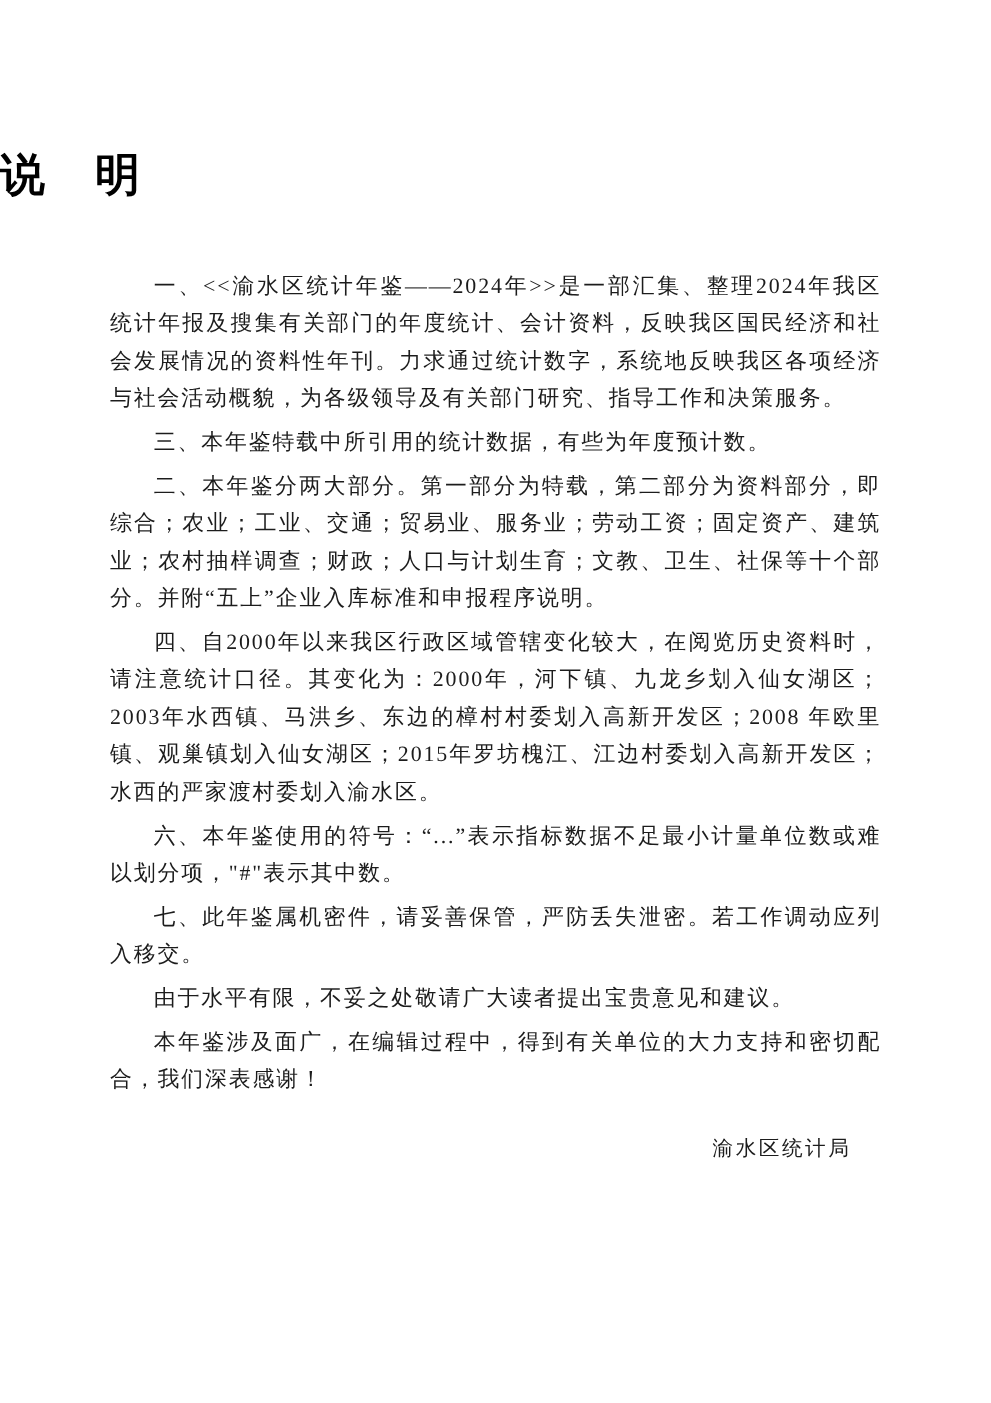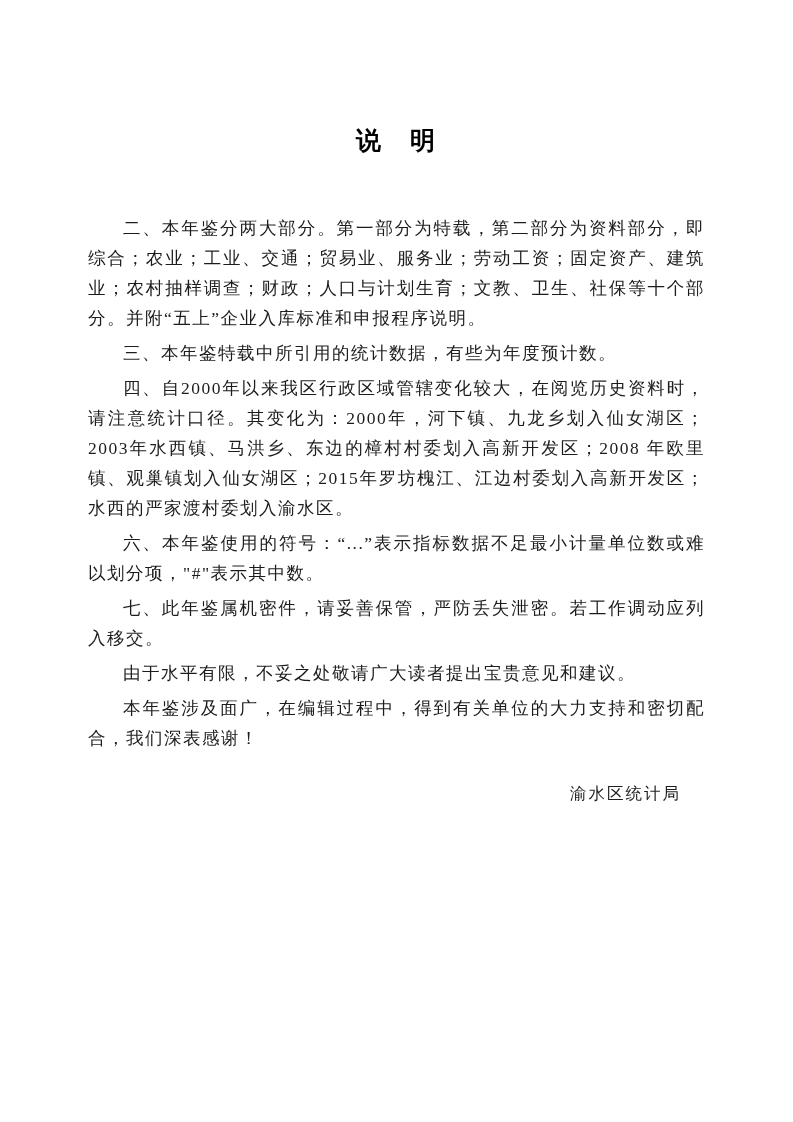--- a/index.html
+++ b/index.html
@@ -11,24 +11,24 @@
     position: relative;
     width: 793px;
     height: 1122px;
     background: #ffffff;
     overflow: hidden;
     font-family: "Liberation Serif", "DejaVu Serif", serif;
     color: #1c1c1c;
   }
   .doc-title {
     margin: 122px 0 0 0;
-    text-align: center;
+    text-align: left;
     font-family: "Liberation Sans", "DejaVu Sans", sans-serif;
     font-weight: 700;
-    font-size: 25px;
+    font-size: 36px;
     line-height: 36px;
     letter-spacing: 2px;
     color: #000000;
   }
   .doc-body {
     margin: 55px 88px 0 88px; 
   }
   .doc-body p {
     margin: 5px 0 0 0;
     font-size: 17.5px;
@@ -56,22 +56,23 @@
   }
 </style>
 </head>
 <body>
 
 <div class="page">
 
   <h1 class="doc-title">说　明</h1>
 
   <div class="doc-body">
+    <p>一、&lt;&lt;渝水区统计年鉴——2024年&gt;&gt;是一部汇集、整理2024年我区统计年报及搜集有关部门的年度统计、会计资料，反映我区国民经济和社会发展情况的资料性年刊。力求通过统计数字，系统地反映我区各项经济与社会活动概貌，为各级领导及有关部门研究、指导工作和决策服务。</p>
+    <p>三、本年鉴特载中所引用的统计数据，有些为年度预计数。</p>
     <p>二、本年鉴分两大部分。第一部分为特载，第二部分为资料部分，即综合；农业；工业、交通；贸易业、服务业；劳动工资；固定资产、建筑业；农村抽样调查；财政；人口与计划生育；文教、卫生、社保等十个部分。并附“五上”企业入库标准和申报程序说明。</p>
-    <p>三、本年鉴特载中所引用的统计数据，有些为年度预计数。</p>
     <p>四、自2000年以来我区行政区域管辖变化较大，在阅览历史资料时，请注意统计口径。其变化为：2000年，河下镇、九龙乡划入仙女湖区；2003年水西镇、马洪乡、东边的樟村村委划入高新开发区；2008 年欧里镇、观巢镇划入仙女湖区；2015年罗坊槐江、江边村委划入高新开发区；水西的严家渡村委划入渝水区。</p>
     <p>六、本年鉴使用的符号：“...”表示指标数据不足最小计量单位数或难以划分项，"#"表示其中数。</p>
     <p>七、此年鉴属机密件，请妥善保管，严防丢失泄密。若工作调动应列入移交。</p>
     <p>由于水平有限，不妥之处敬请广大读者提出宝贵意见和建议。</p>
     <p>本年鉴涉及面广，在编辑过程中，得到有关单位的大力支持和密切配合，我们深表感谢！</p>
   </div>
 
   <div class="signature">
     <div class="signature-inner">
       <div>渝水区统计局</div>

